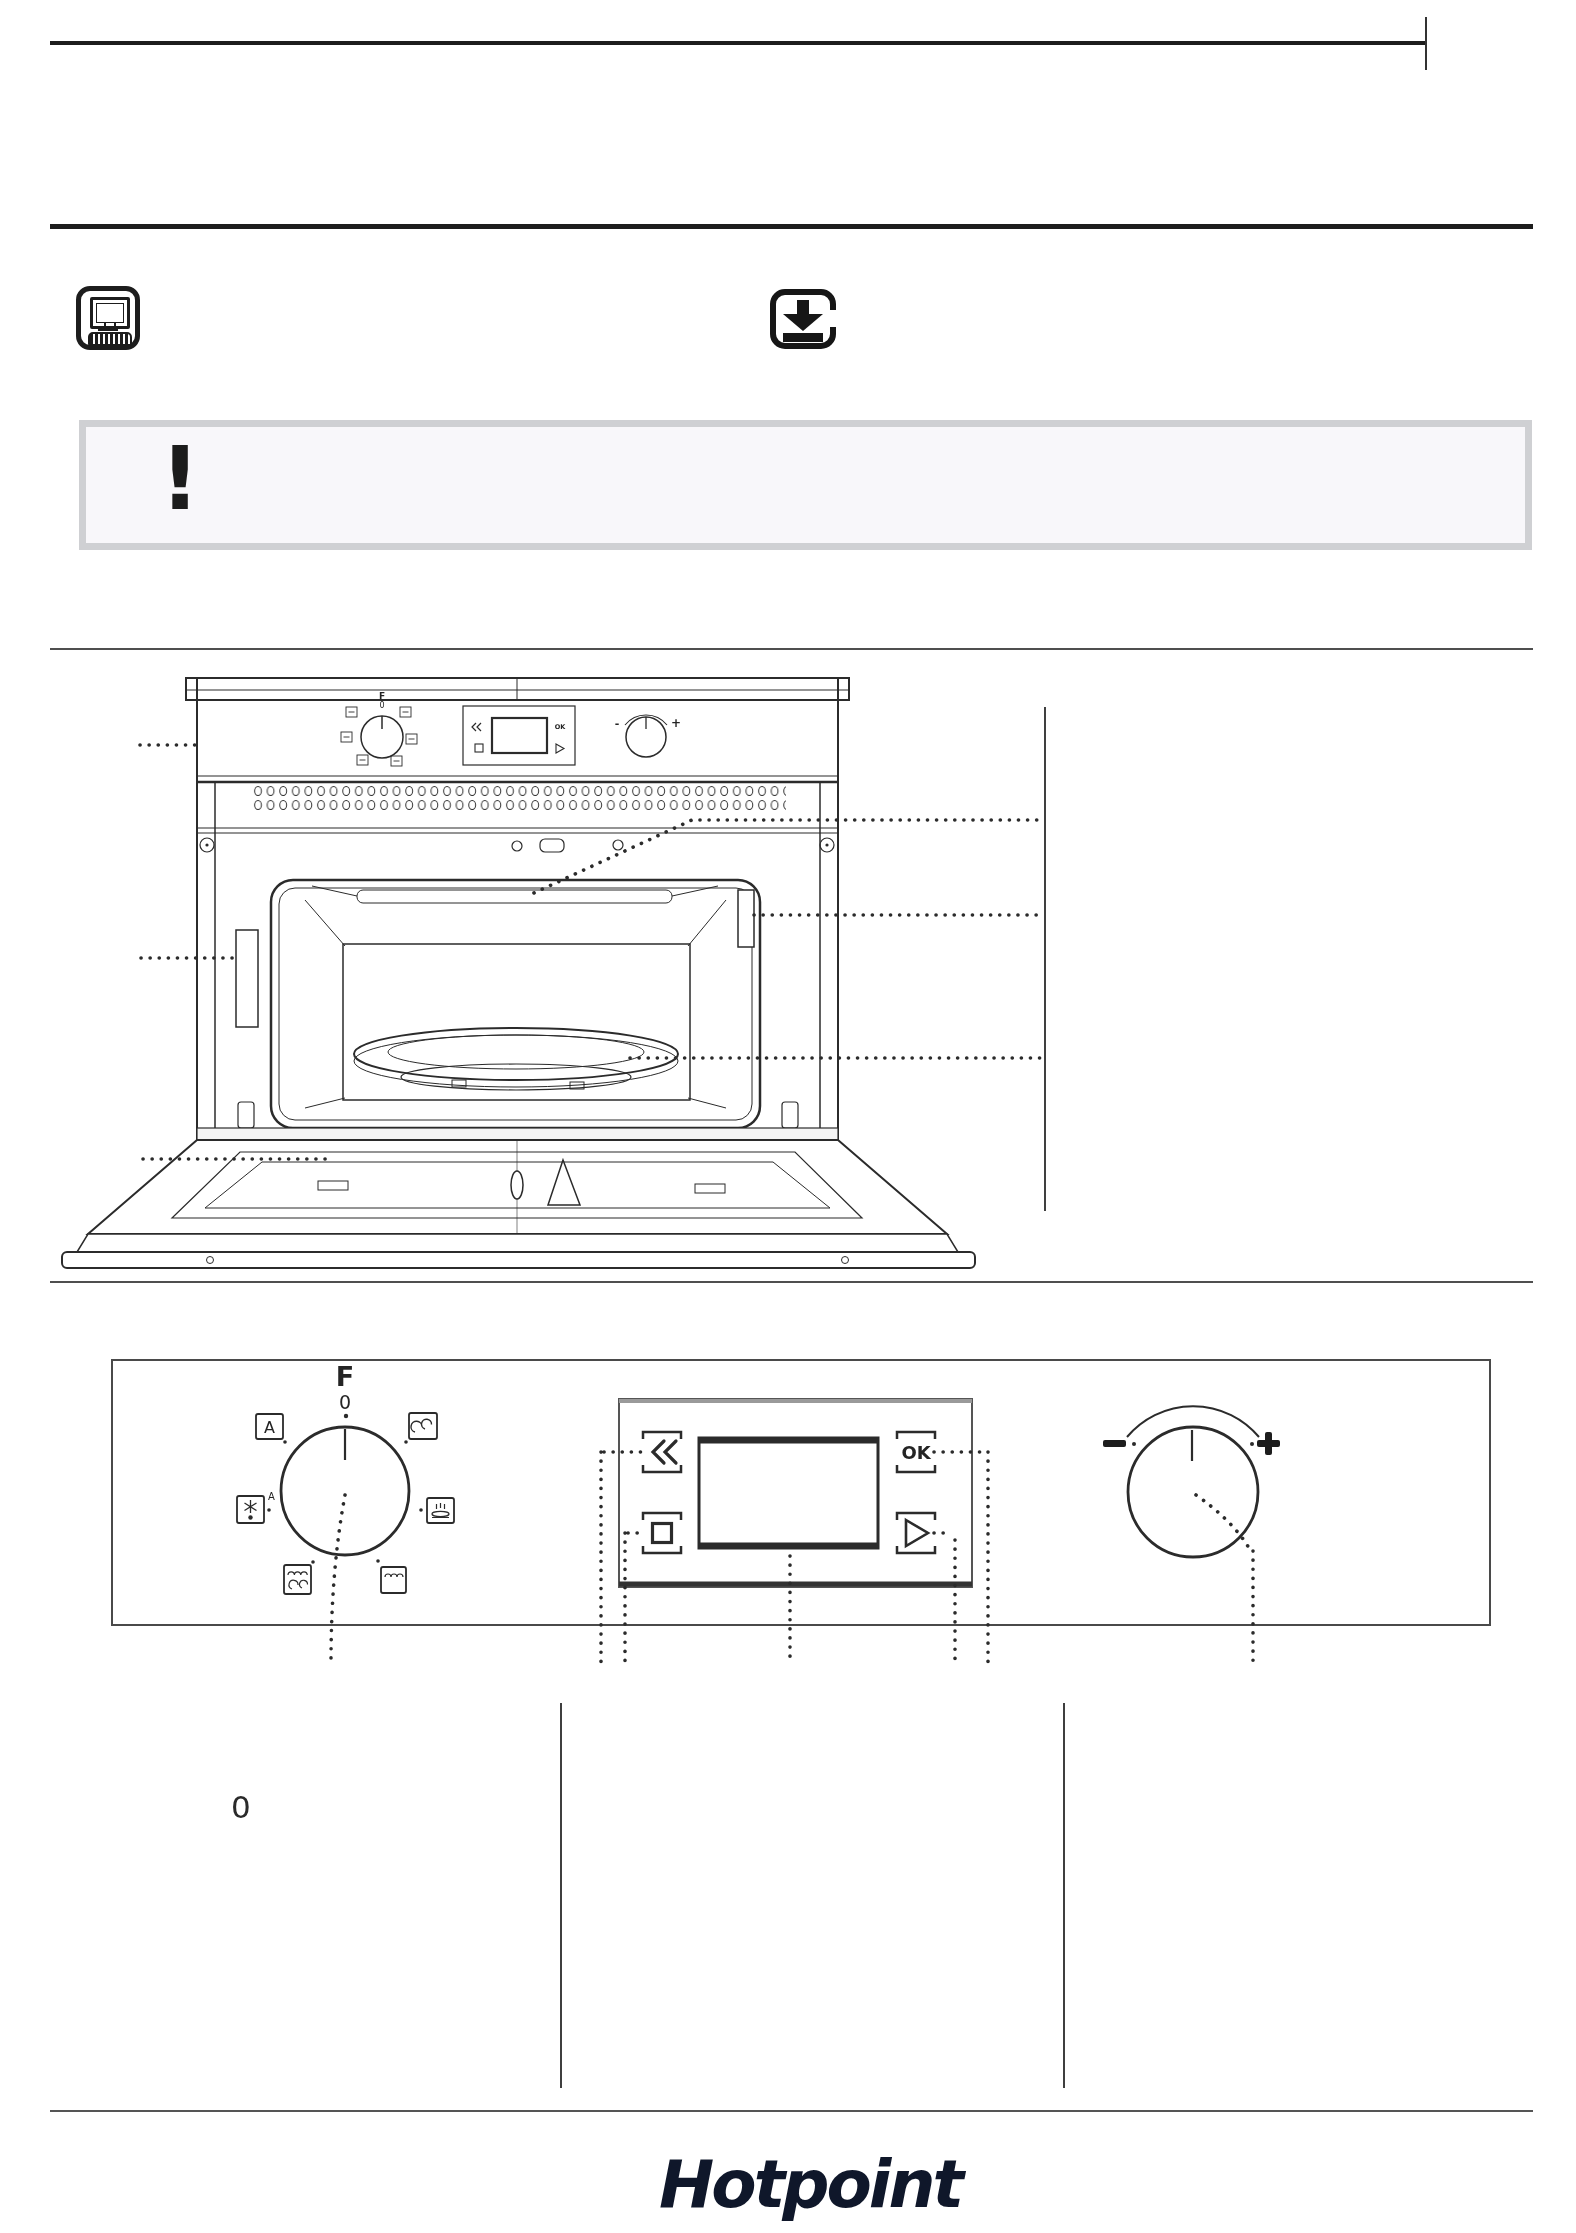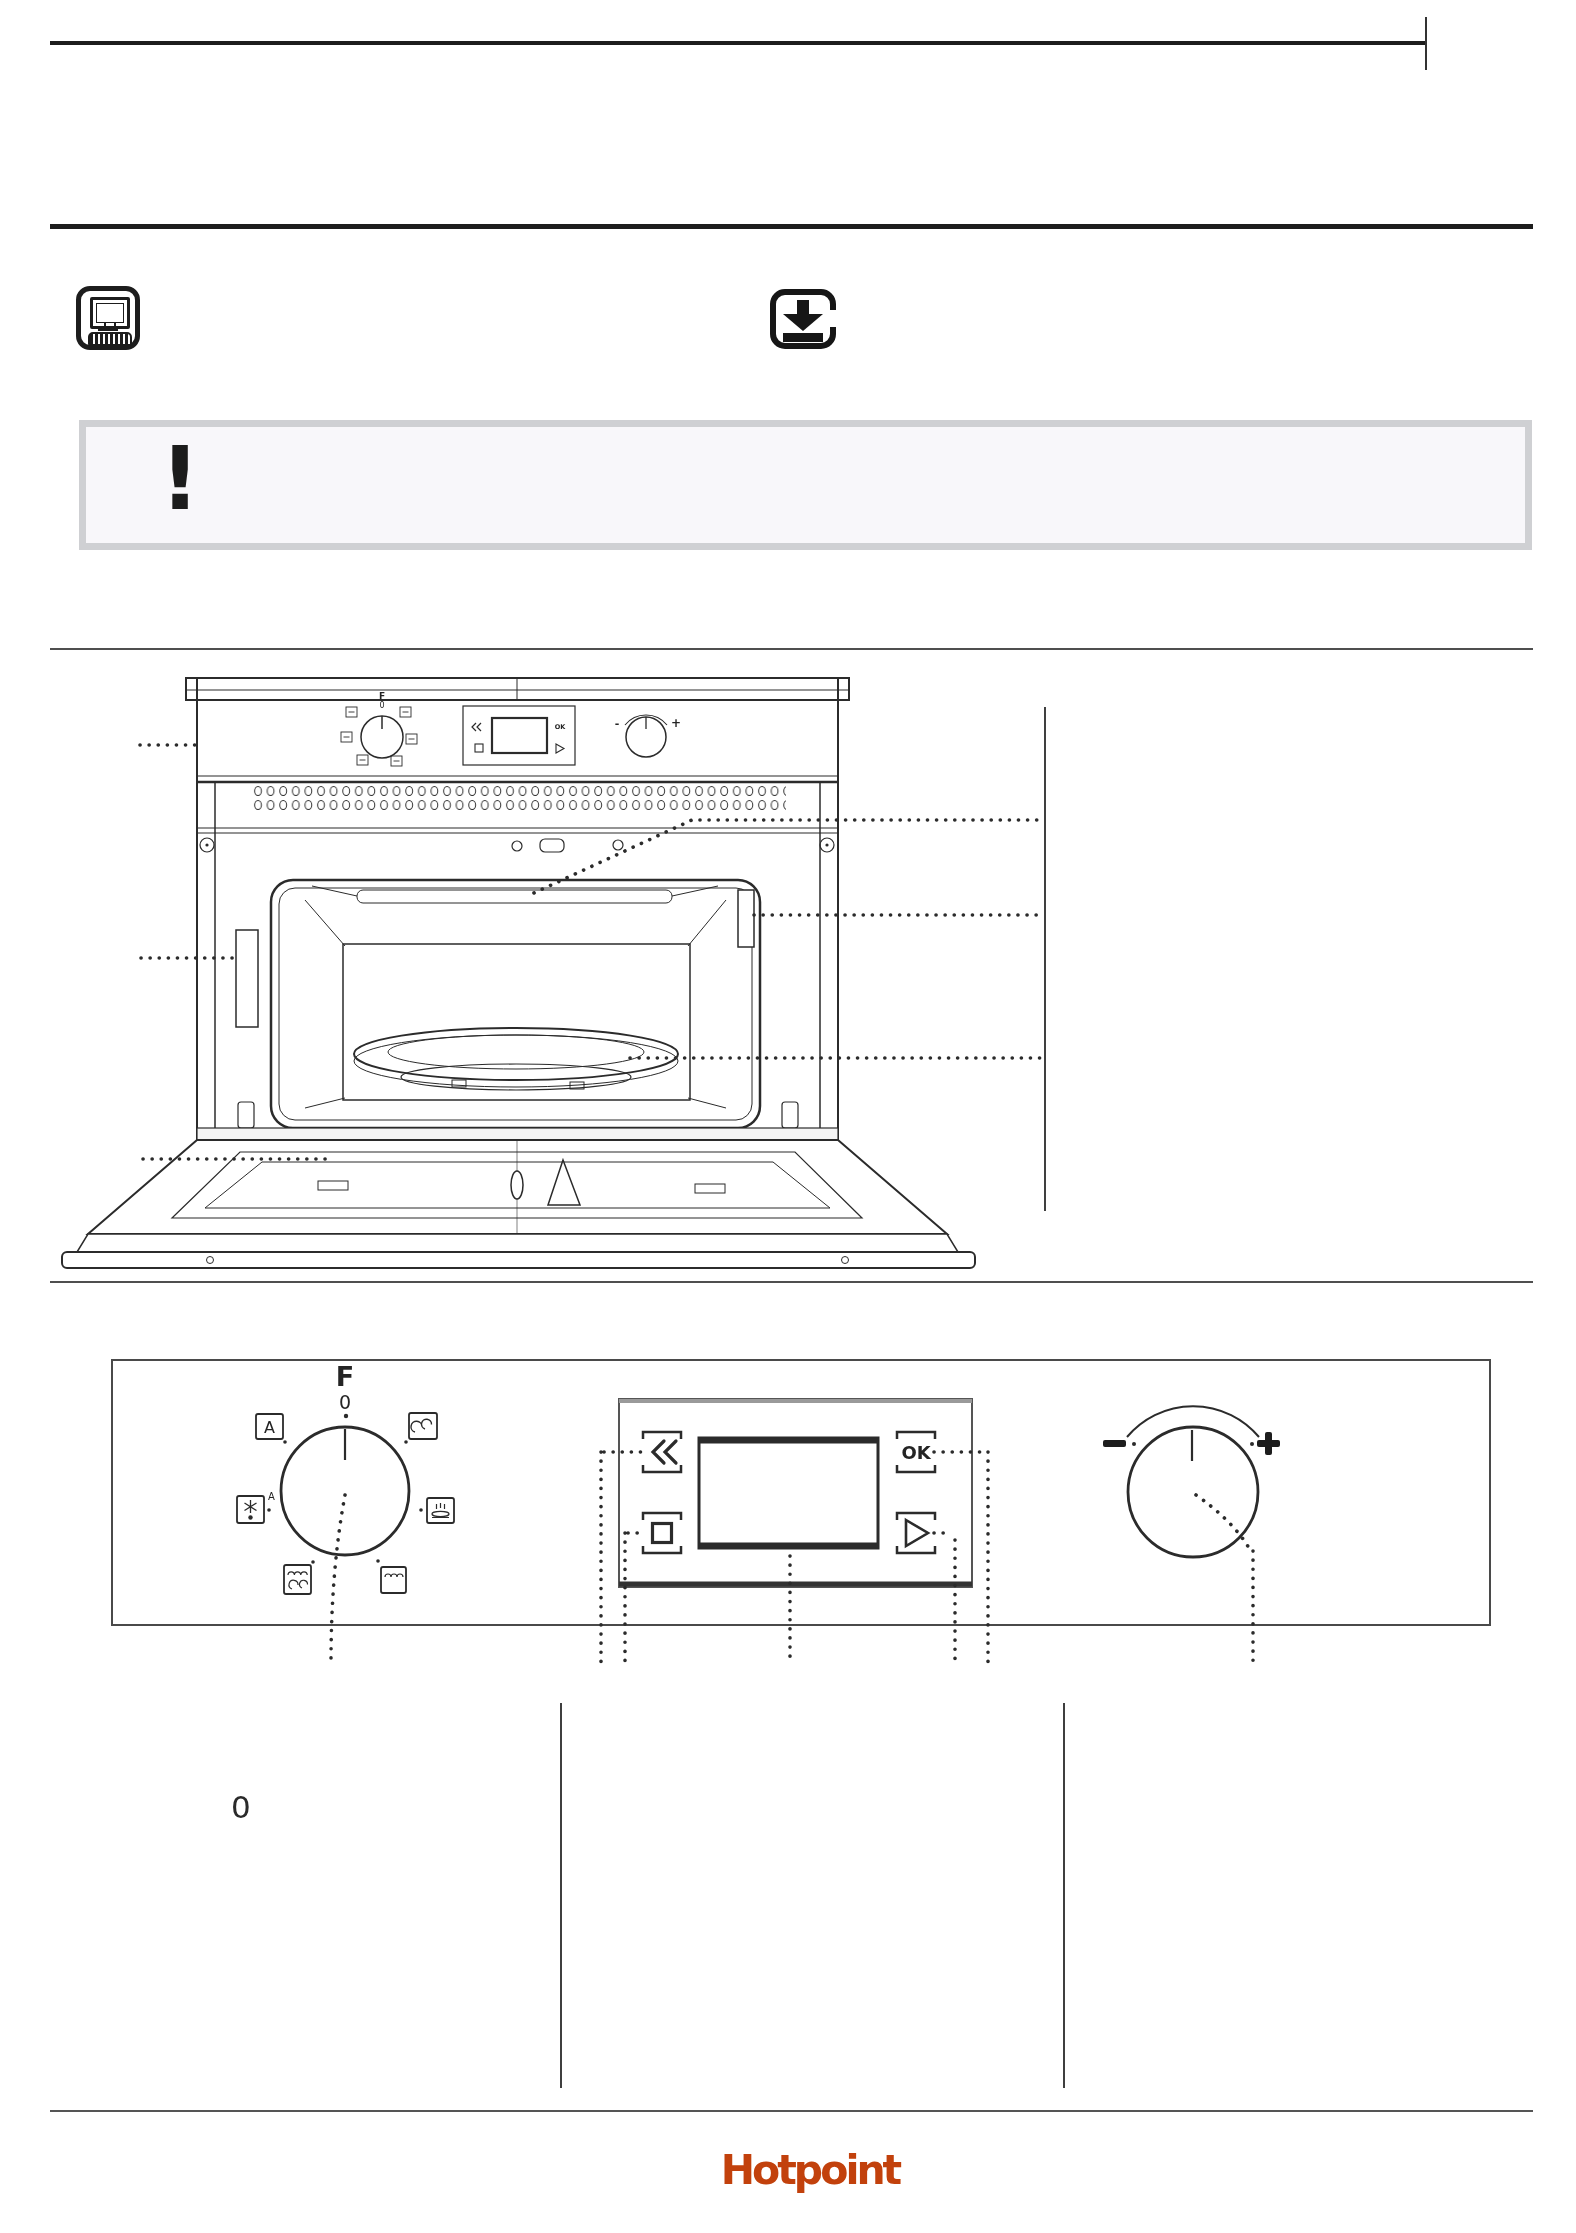--- a/index.html
+++ b/index.html
@@ -20,21 +20,21 @@
   .keyboard{left:7px;top:41px;width:40px;height:10px;background:#1d1d1d;border-radius:5px 5px 2px 2px;
             background-image:repeating-linear-gradient(90deg,#1d1d1d 0 3px,#ffffff 3px 5px);border:2px solid #1d1d1d;}
   
   .dl-gap{right:-6px;top:15px;width:6px;height:17px;background:#ffffff;}
   .dl-stem{left:21px;top:5px;width:12px;height:14px;background:#161616;}
   .dl-head{left:7px;top:19px;width:0;height:0;border-left:20px solid transparent;border-right:20px solid transparent;border-top:17px solid #161616;}
   .dl-bar{left:7px;top:38px;width:40px;height:9px;background:#161616;}
   .alert{border:7px solid #cfd0d3;background:#f8f7fa;}
   .bang{font-size:88px;font-weight:800;color:#1c1c1c;line-height:1;}
   .zero-note{font-size:31px;color:#2a2a2a;}
-  .logo{font-weight:bold;font-size:41px;letter-spacing:-3px;color:#c2410c;}
+  .logo{font-weight:bold;font-size:66px;letter-spacing:-3px;color:#0f172a;font-style:italic;}
   svg{position:absolute;overflow:visible;}
   svg text{font-family:"DejaVu Sans","Liberation Sans",sans-serif;fill:#242424;}
   .ln{stroke:#2b2b2b;fill:none;}
   .dots{stroke:#2b2b2b;fill:none;stroke-width:3.6;stroke-dasharray:0.1 9;stroke-linecap:round;}
 </style>
 </head>
 <body>
 
 <div class="canvas">
 

